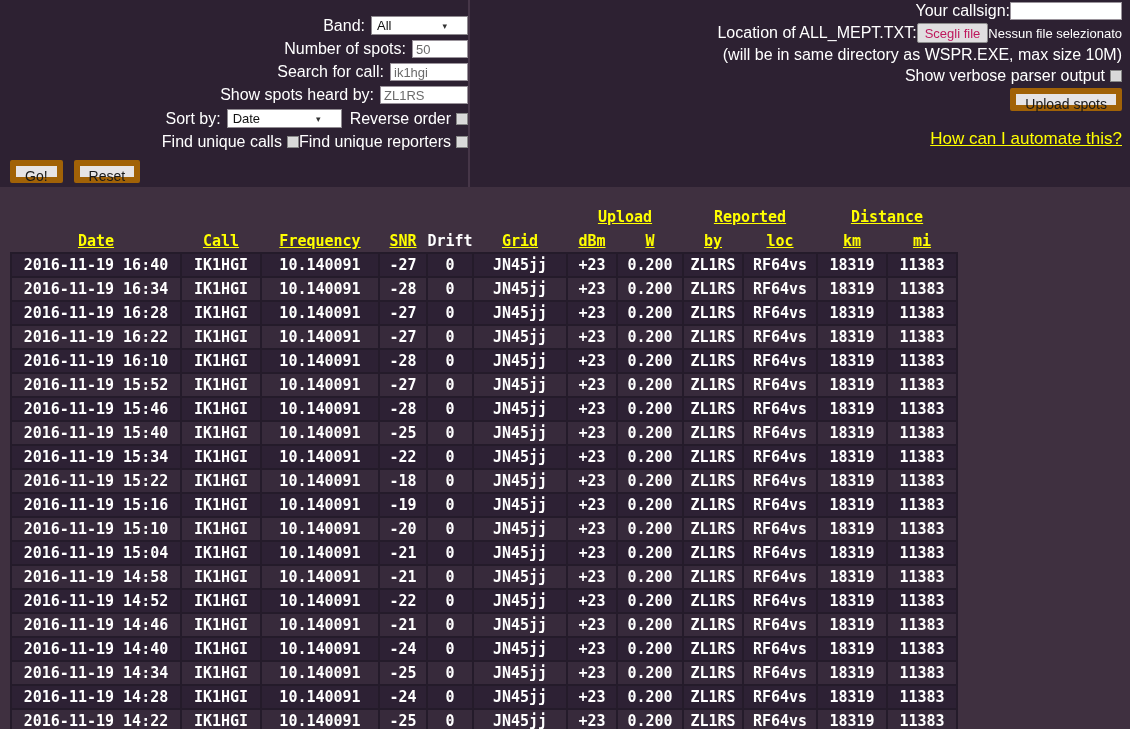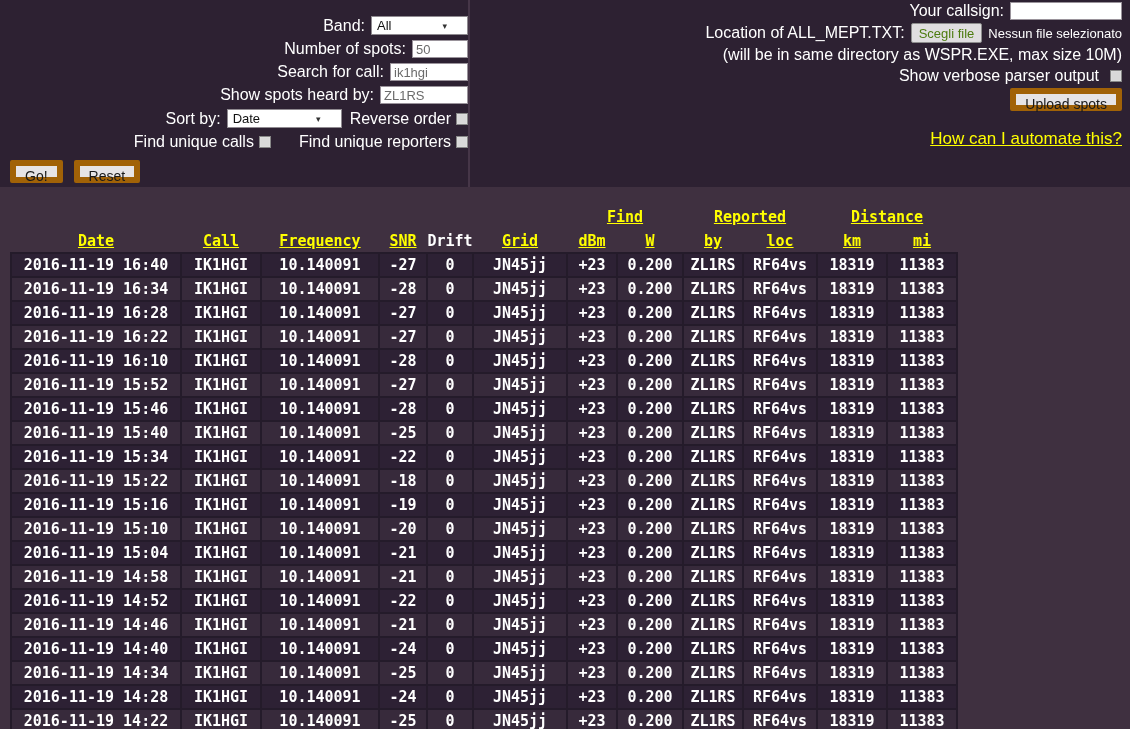--- a/index.html
+++ b/index.html
@@ -39,24 +39,24 @@
   }
 
   .btn {
     background:#e6e4e6; border:6px solid #a16207; border-radius:2px;
     color:#1a1a1a; font-size:14px; font-family:"Liberation Sans", sans-serif;
     padding:2px 9px; height:23px; cursor:pointer;
   }
   .btn-row { margin-top:9px; display:flex; gap:11px; }
 
   
-  .rrow { display:flex; align-items:center; justify-content:flex-end; gap:6px; margin-bottom:3px; font-size:16px; white-space:nowrap; }
+  .rrow { display:flex; align-items:center; justify-content:flex-end; gap:0; margin-bottom:3px; font-size:16px; white-space:nowrap; }
   .file-btn {
     background:#e0dee0; border:1px solid #8d8d8d; border-radius:2px;
-    color:#4d7c0f; font-size:13px; padding:1px 7px; height:20px; cursor:pointer;
+    color:#be185d; font-size:13px; padding:1px 7px; height:20px; cursor:pointer;
     font-family:"Liberation Sans", sans-serif;
   }
   .file-status { font-size:13px; }
   .hint { font-size:16px; }
   .automate { color:#ffff00; text-decoration:underline; font-size:17px; cursor:pointer; }
   .automate-row { margin-top:18px; }
   .upload-row { margin-top:3px; }
 
   
   .table-wrap { margin:18px 0 0 10px; }
@@ -107,21 +107,21 @@
       <div class="fselect" style="width:115px">
         <span>Date</span>
         <span class="sel-arrow">▾</span>
       </div>
       <span style="margin-left:8px">Reverse order</span>
       <span class="cb"></span>
     </div>
     <div class="frow">
       <span>Find unique calls</span>
       <span class="cb"></span>
-      <span style="margin-left:28px">Find unique reporters</span>
+      <span style="margin-left:0">Find unique reporters</span>
       <span class="cb"></span>
     </div>
     <div class="btn-row">
       <button class="btn">Go!</button>
       <button class="btn">Reset</button>
     </div>
   </div>
 
   <div class="v-divider"></div>
 
@@ -149,21 +149,21 @@
       <a class="automate">How can I automate this?</a>
     </div>
   </div>
 </div>
 
 <div class="table-wrap">
   <table>
     <thead>
       <tr>
         <th colspan="6"></th>
-        <th class="ghead" colspan="2">Find</th>
+        <th class="ghead" colspan="2">Upload</th>
         <th class="ghead" colspan="2">Reported</th>
         <th class="ghead" colspan="2">Distance</th>
       </tr>
       <tr>
         <th class="chead c0">Date</th>
         <th class="chead c1">Call</th>
         <th class="chead c2">Frequency</th>
         <th class="chead c3">SNR</th>
         <th class="plain c4">Drift</th>
         <th class="chead c5">Grid</th>

